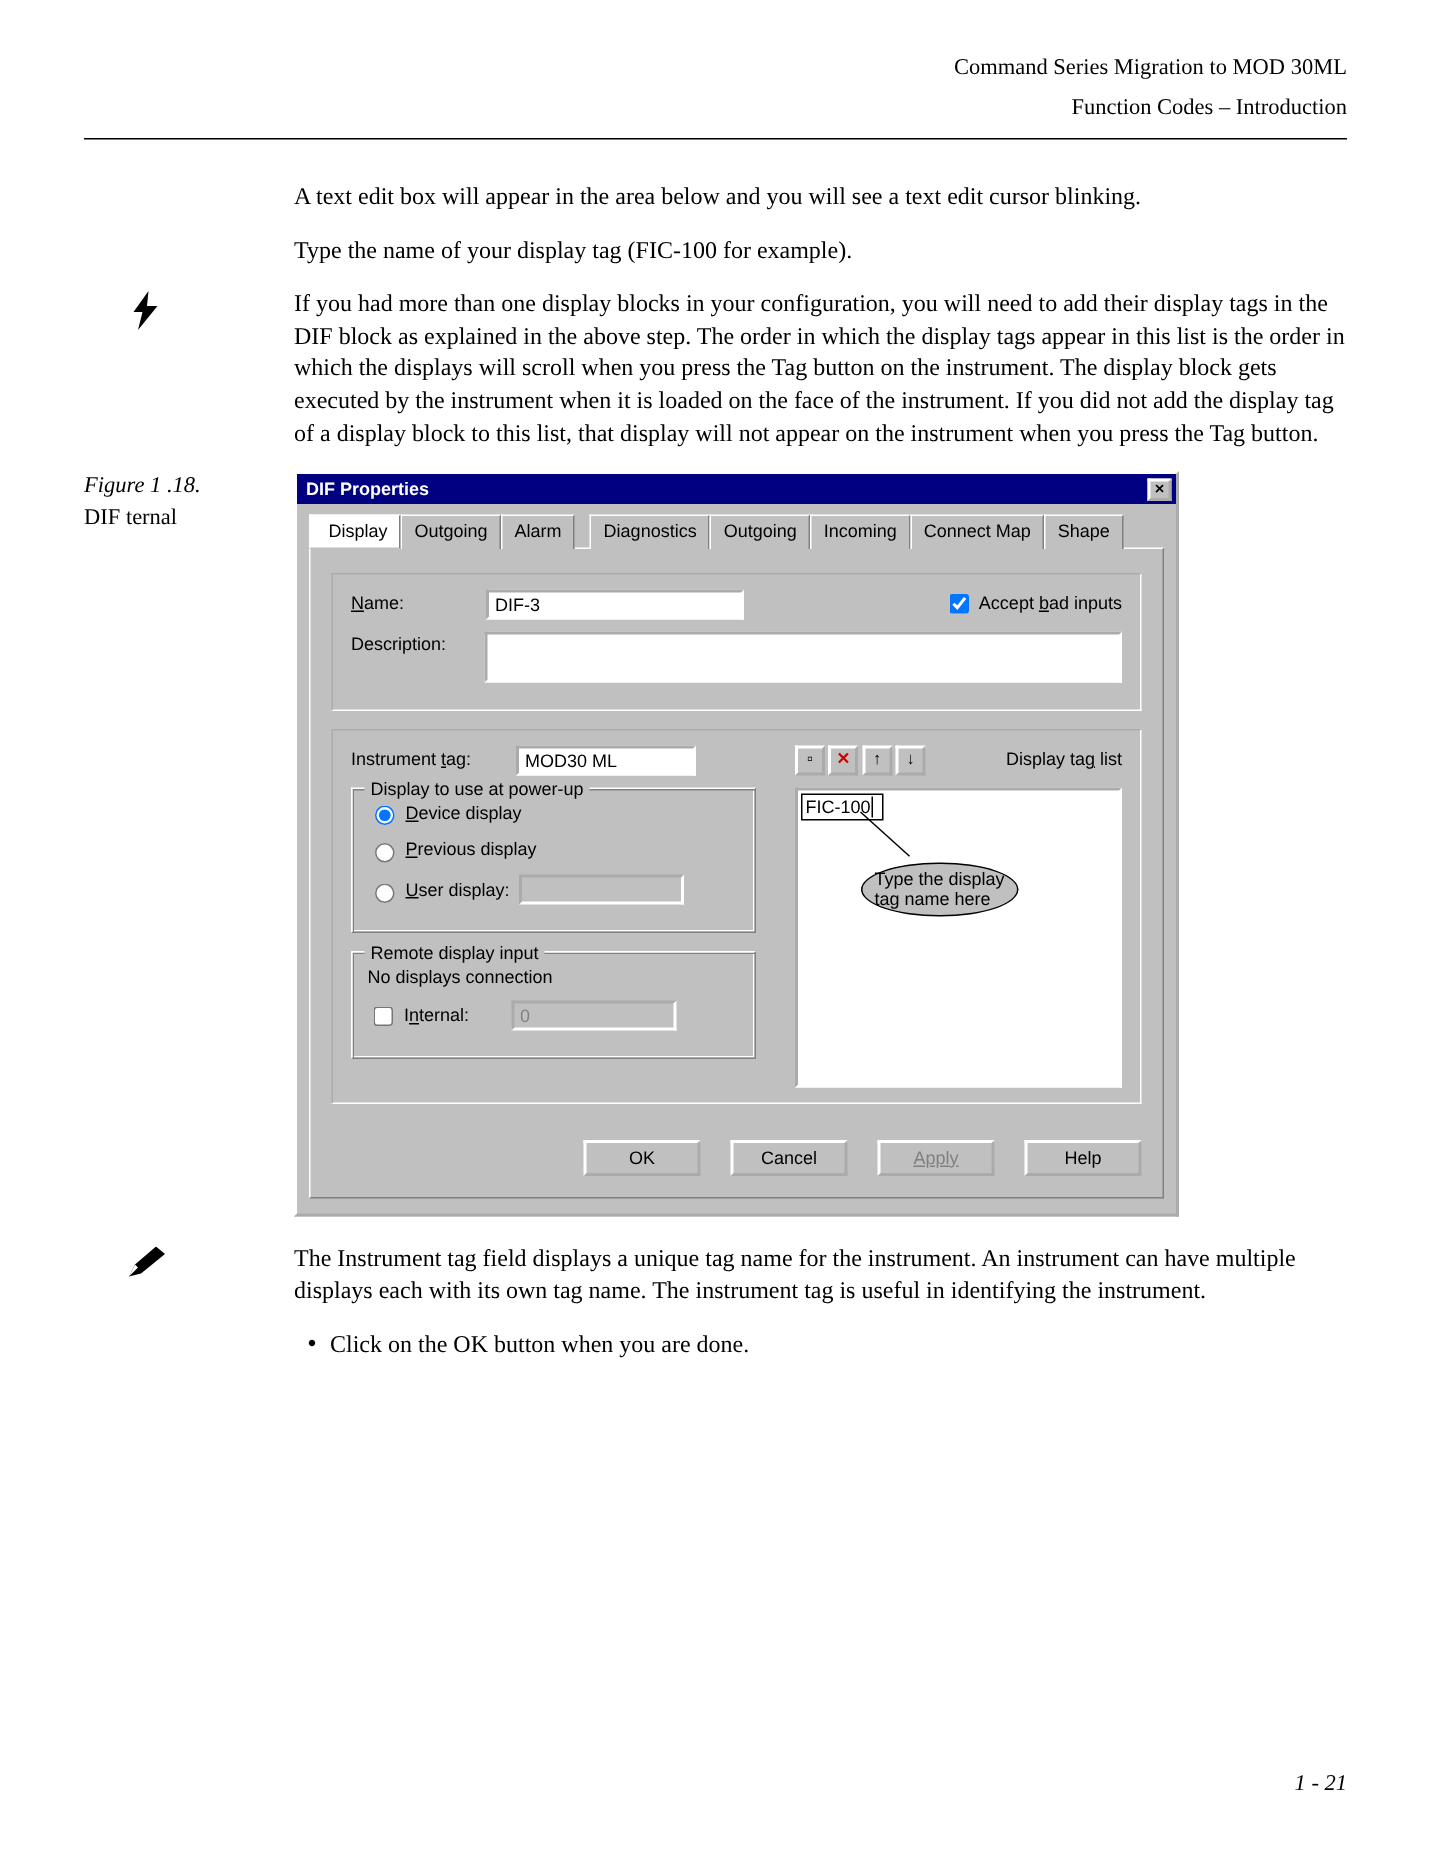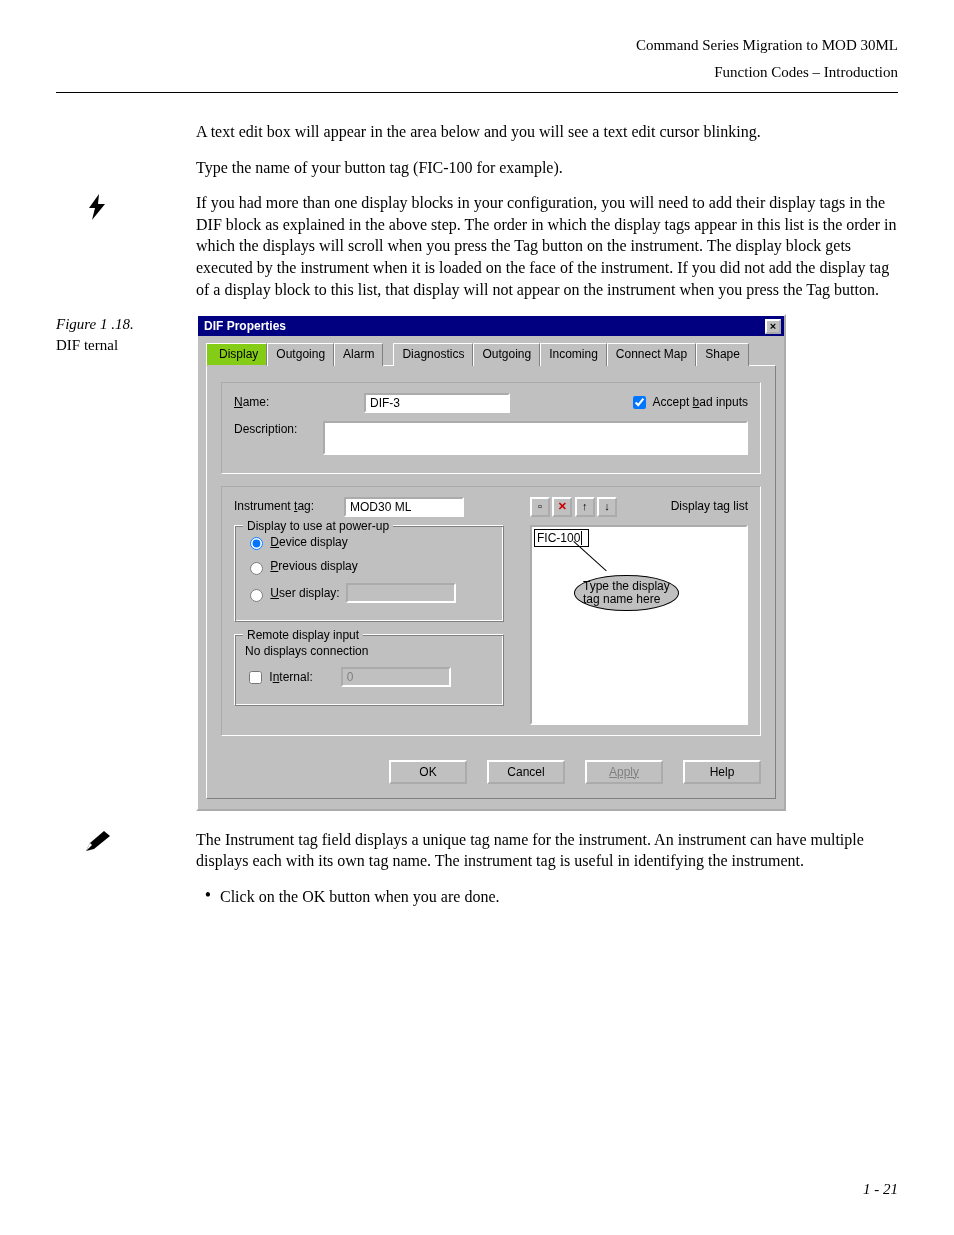--- a/index.html
+++ b/index.html
@@ -101,21 +101,21 @@
     border: 1px solid #808080;
     border-bottom: none;
     border-top-color: #fff;
     border-left-color: #fff;
     padding: 2px 8px;
     font-size: 12px;
     position: relative;
     top: 1px;
   }
   .tab.active {
-    background: #84cc16;
+    background: #ffffff;
     border-bottom: 1px solid #c0c0c0;
     z-index: 2;
     padding-left: 12px;
   }
   .tab-page {
     border: 1px solid #808080;
     border-top-color: #fff;
     border-left-color: #fff;
     padding: 16px 14px 14px 14px;
     background: #c0c0c0;
@@ -242,21 +242,21 @@
 </div>
 <hr class="header-rule">
 
 <div class="content-row">
   <div class="gutter"></div>
   <div class="body-col">A text edit box will appear in the area below and you will see a text edit cursor blinking.</div>
 </div>
 
 <div class="content-row">
   <div class="gutter"></div>
-  <div class="body-col">Type the name of your button tag (FIC-100 for example).</div>
+  <div class="body-col">Type the name of your display tag (FIC-100 for example).</div>
 </div>
 
 <div class="content-row">
   <div class="gutter">
     <span class="lightning">
       <svg width="22" height="26" viewBox="0 0 22 26">
         <polygon points="13,0 3,14 9,14 6,26 19,10 12,10" fill="#000"></polygon>
       </svg>
     </span>
   </div>
@@ -287,21 +287,21 @@
           <span class="tab">Shape</span>
         </div>
 
         <div class="tab-page">
 
           <div class="panel">
             <div class="row">
               <span class="lbl">
                 <span class="underline-hotkey">N</span>ame:
               </span>
-              <input class="sunken-input" style="width: 146px; margin-left: 40px;" value="DIF-3">
+              <input class="sunken-input" style="width: 172px;" value="DIF-3">
               <span style="flex:1"></span>
               <label>
                 <input type="checkbox" class="chk" checked="" style="">
                 Accept <span class="underline-hotkey">b</span>ad inputs
               </label>
             </div>
             <div class="row" style="align-items:flex-start">
               <span class="lbl">Description:</span>
               <textarea class="sunken-area" style="width: 430px; height: 34px;"></textarea>
             </div>

